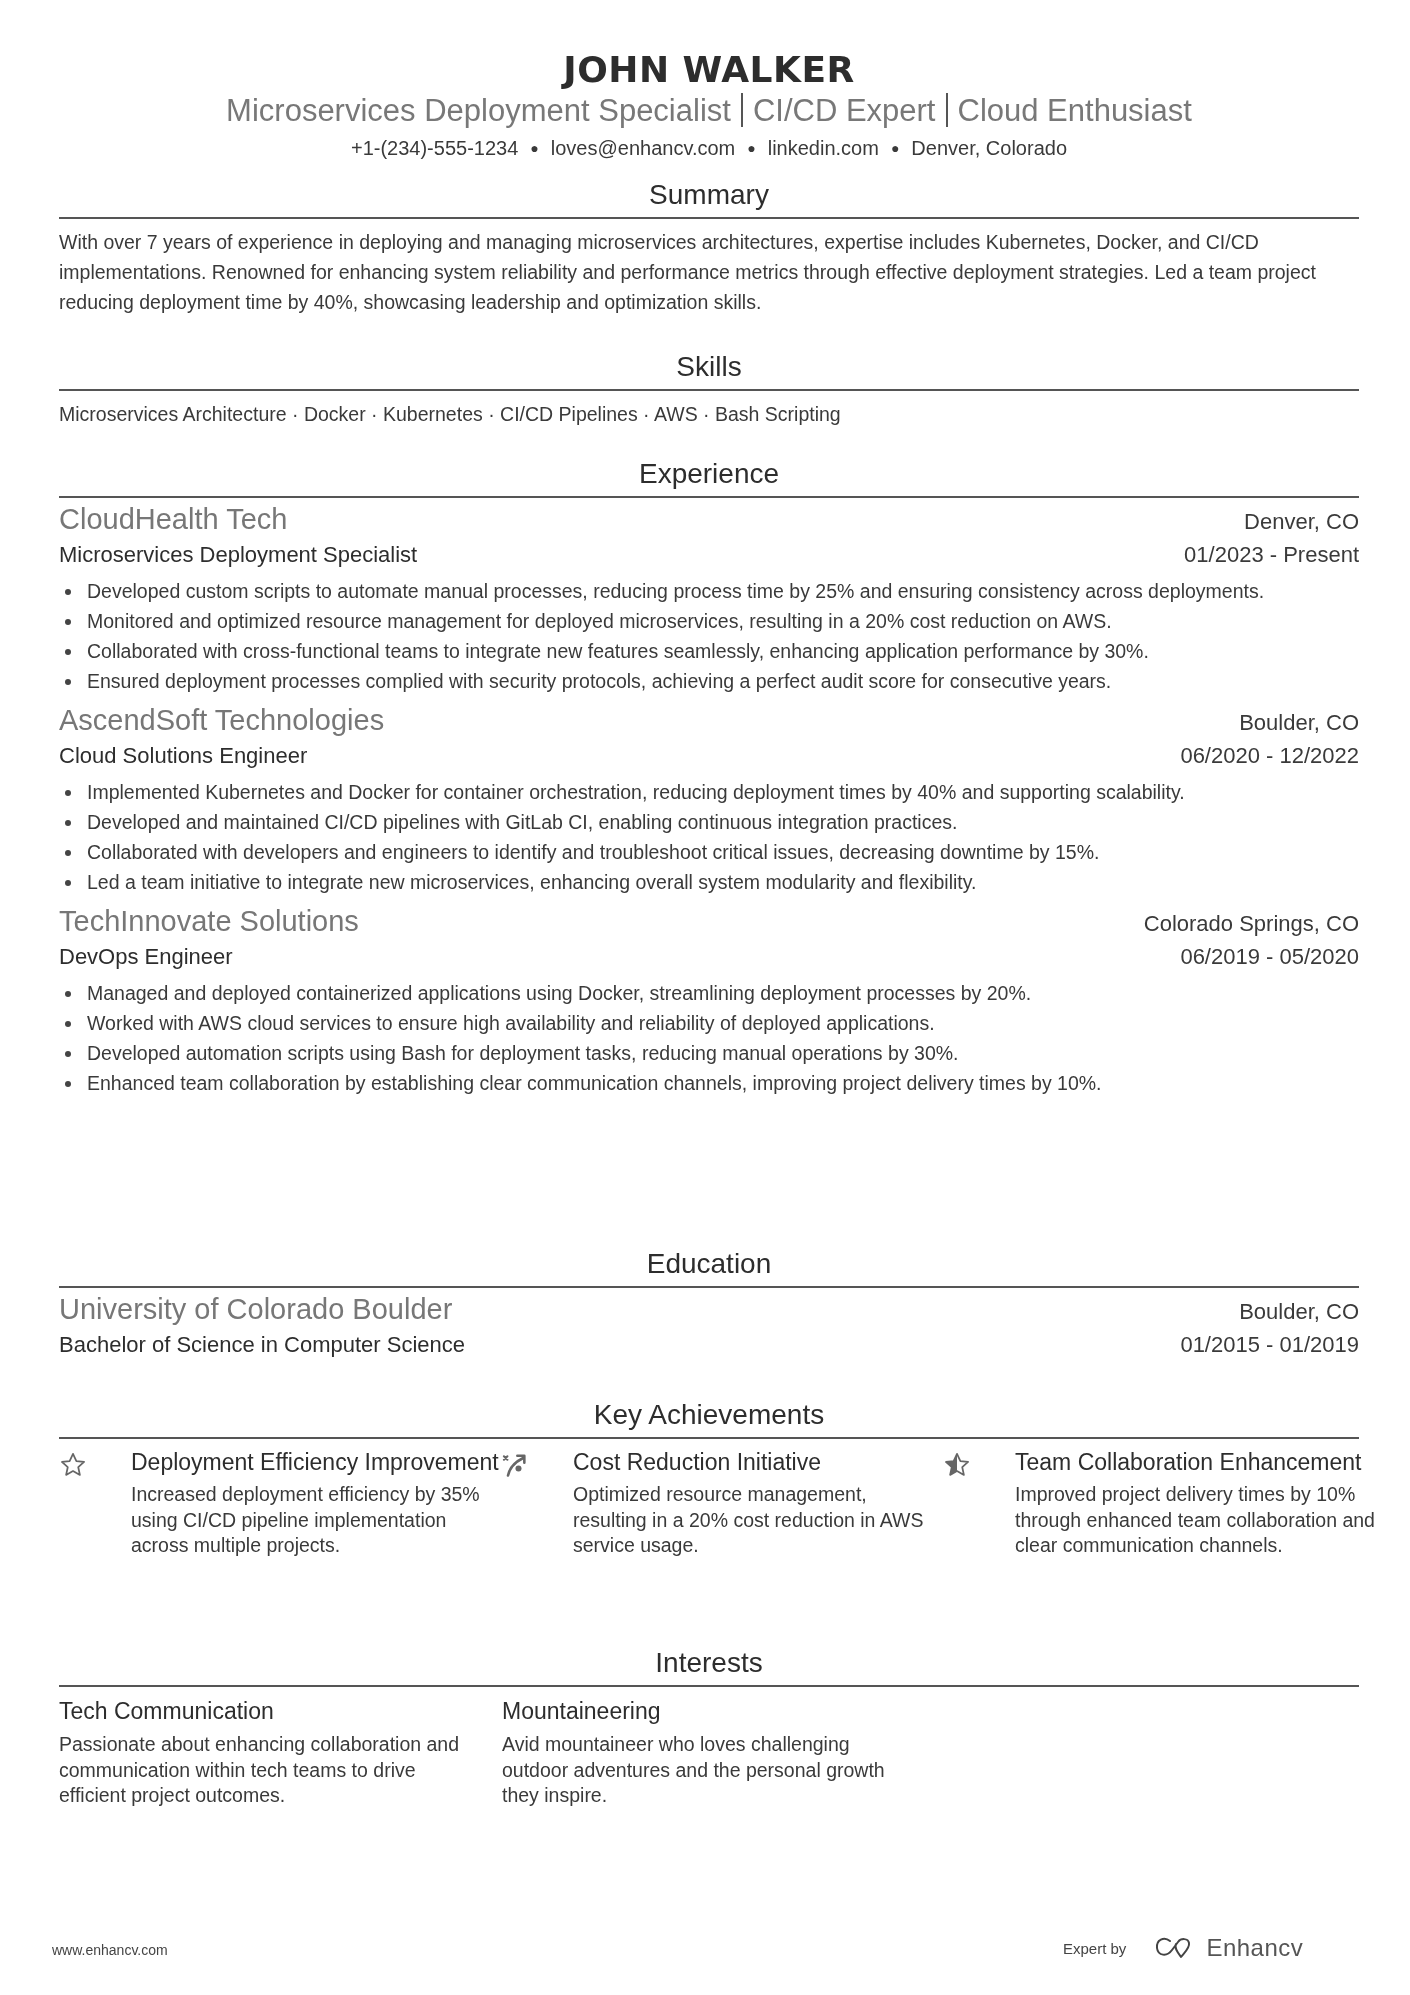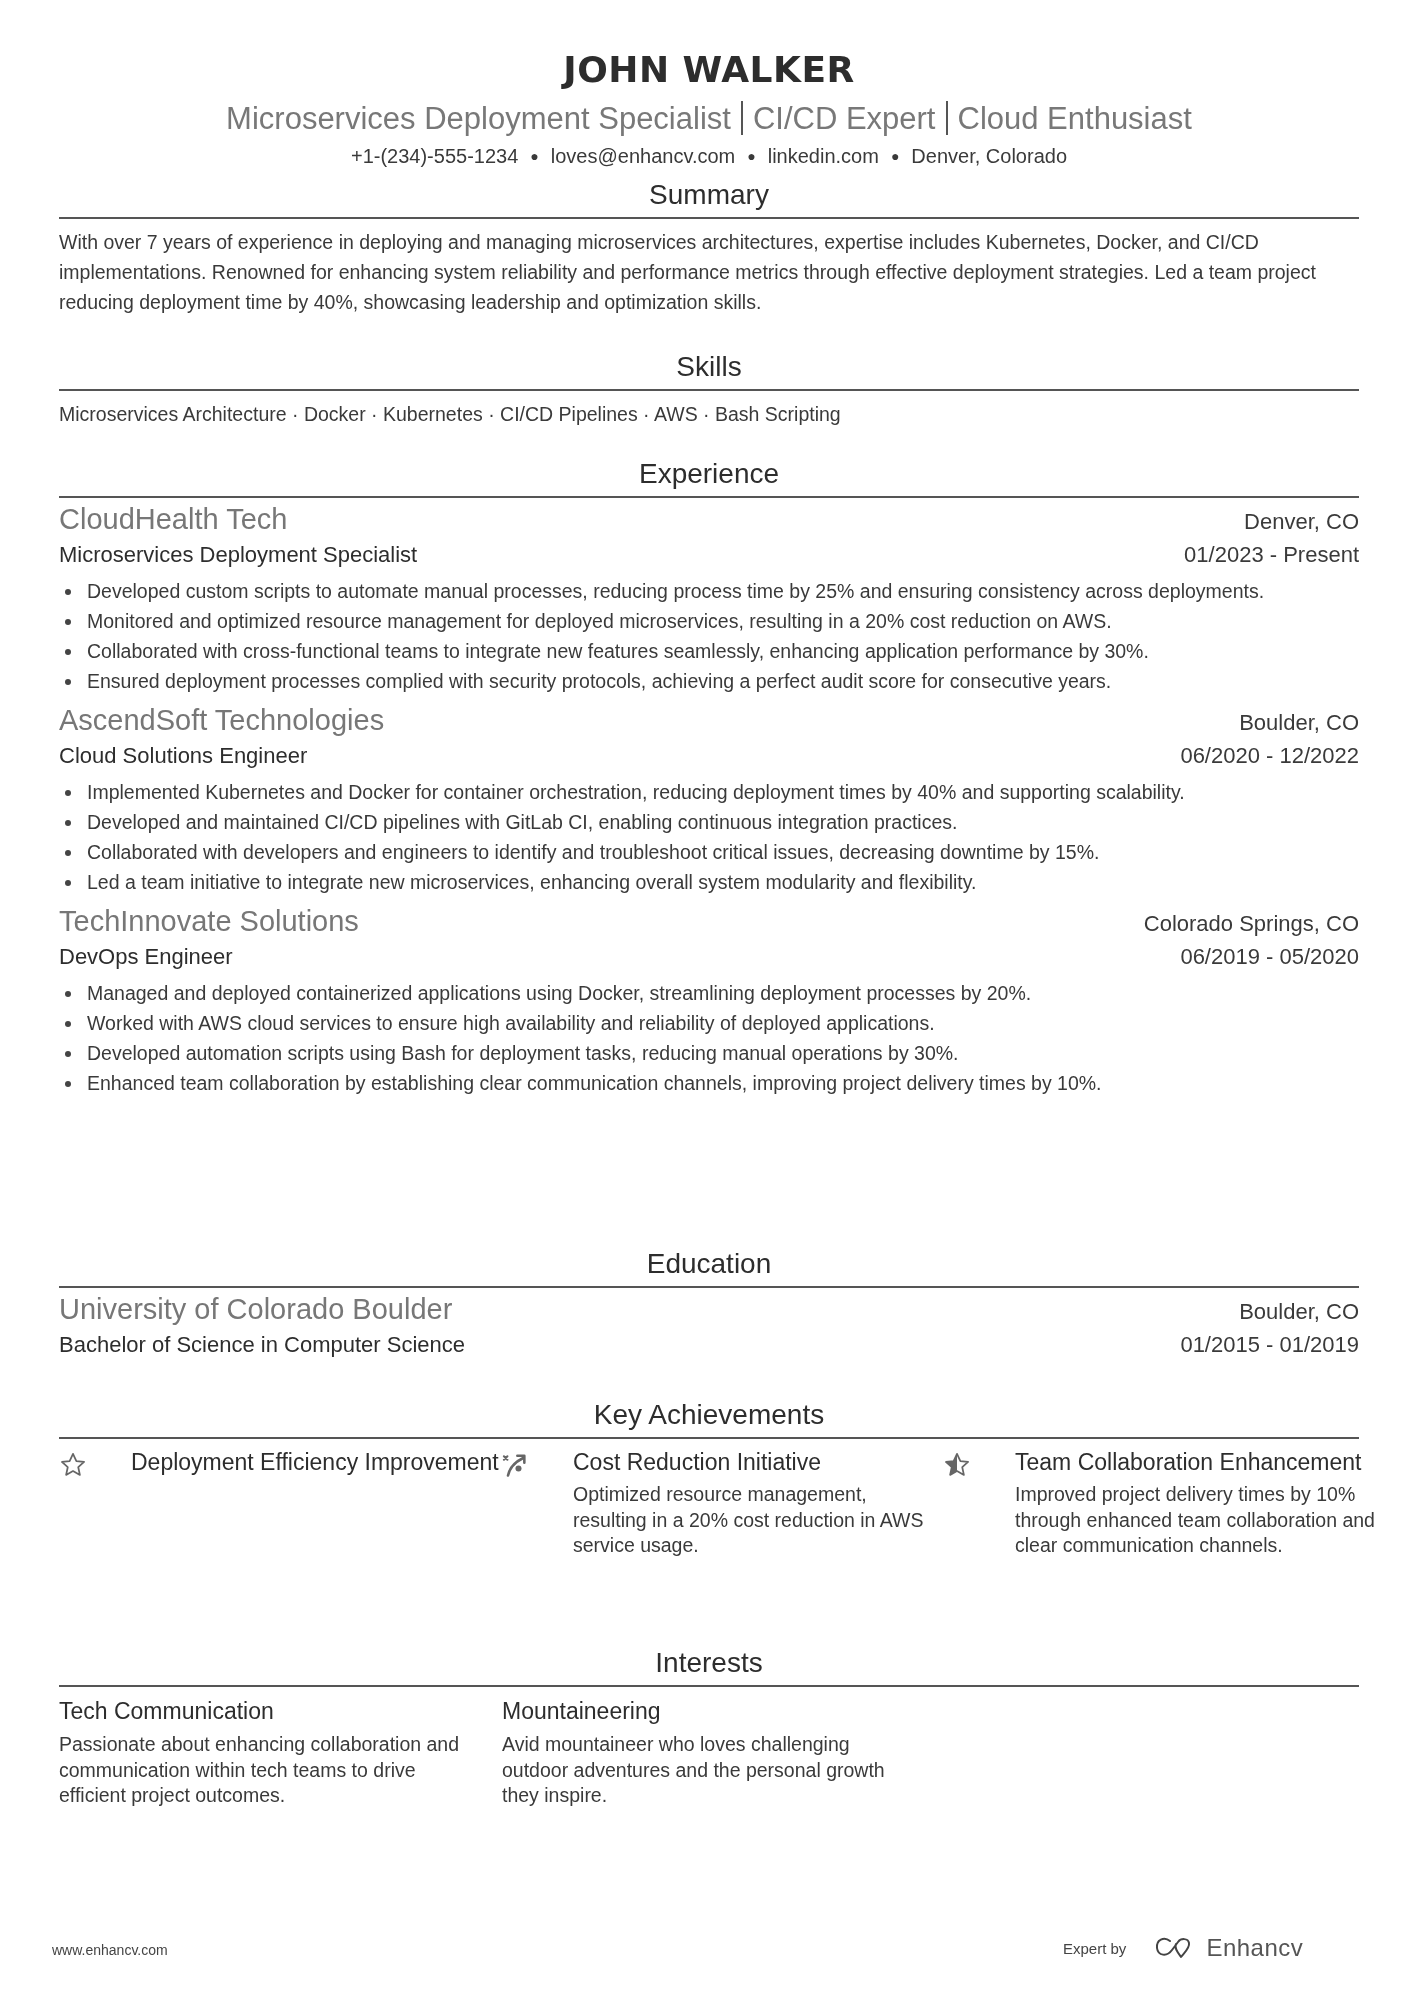--- a/index.html
+++ b/index.html
@@ -18,21 +18,21 @@
       font-weight: bold;
       font-size: 36px;
       letter-spacing: 0.5px;
       color: #2d2d2d;
       line-height: 44px;
     }
     .headline {
       font-size: 31px;
       color: #787878;
       line-height: 38px;
-      margin-top: 8px;
+      margin-top: 0px;
     }
     .headline .sep { display: inline-block; width: 2px; height: 34px; background: #555; vertical-align: -6px; margin: 0 10px; }
     .contact {
       font-size: 20px;
       color: #3a3a3a;
       line-height: 28px;
       margin-top: 4px;
     }
     .contact .dot { margin: 0 12px; font-size: 14px; vertical-align: 2px; }
 
@@ -212,20 +212,21 @@
     <div class="section-rule"></div>
     <div class="ach-grid">
       <div class="ach">
         <div class="icon">
           <svg width="28" height="28" viewBox="0 0 24 24">
               <path d="M12 2.5l2.9 6.2 6.6.7-5 4.5 1.4 6.6L12 17.2l-5.9 3.3 1.4-6.6-5-4.5 6.6-.7z" fill="none" stroke="#666" stroke-width="1.5" stroke-linejoin="round"></path>
             </svg>
         </div>
         <div class="ach-body">
           <div class="ach-title">Deployment Efficiency Improvement</div>
+          <div class="ach-desc">Increased deployment efficiency by 35% using CI/CD pipeline implementation across multiple projects.</div>
         </div>
       </div>
       <div class="ach">
         <div class="icon">
           <svg width="28" height="28" viewBox="0 0 24 24">
             <path d="M2.5 4.5l3 3M5.5 4.5l-3 3" stroke="#666" stroke-width="1.8" stroke-linecap="round"></path>
             <path d="M6 21c1-5 5-11 13-15" fill="none" stroke="#666" stroke-width="2.2" stroke-linecap="round"></path>
             <path d="M14 4h6v6" fill="none" stroke="#666" stroke-width="2.2" stroke-linecap="round" stroke-linejoin="round"></path>
             <circle cx="15" cy="15" r="2.6" fill="#666"></circle>
           </svg>

